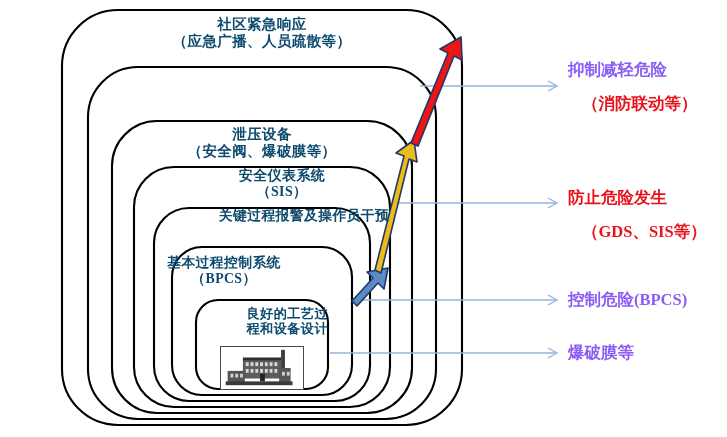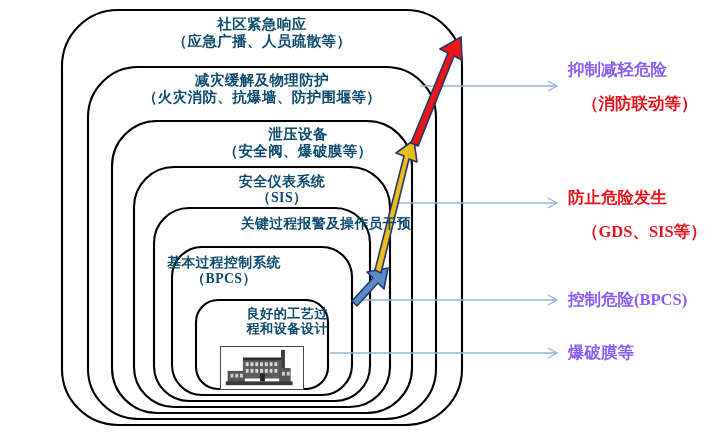--- a/index.html
+++ b/index.html
@@ -115,36 +115,32 @@
     <g>
       <path d="M 411 143 L 448 53 L 440 49 L 461 37 L 462 60 L 454 56 L 418 146 Z" fill="#f01414" stroke="#23396b" stroke-width="1.7" stroke-linejoin="round"></path>
     </g>
   </svg>
 
   <div class="layer-caption" style="left:62px; top:16px; width:400px; font-size:14.5px;">
     <span>社区紧急响应</span>
     <span class="l2">（应急广播、人员疏散等）</span>
   </div>
 
-  <div class="layer-caption" style="left:62px; top:72px; width:400px; font-size:14.5px;">
-    <span>减灾缓解及物理防护</span>
-    <span class="l2">（火灾消防、抗爆墙、防护围堰等）</span>
-  </div>
-
-  <div class="layer-caption" style="left:62px; top:126px; width:400px; font-size:14.5px;margin-left:36px;">
+
+  <div class="layer-caption" style="left:62px; top:126px; width:400px; font-size:14.5px;">
     <span>泄压设备</span>
     <span class="l2">（安全阀、爆破膜等）</span>
   </div>
 
-  <div class="layer-caption" style="left:62px; top:174px; width:440px; font-size:14px;">
+  <div class="layer-caption" style="left:62px; top:168px; width:440px; font-size:14px;">
     <span>安全仪表系统</span>
     <span class="l2">（SIS）</span>
   </div>
 
-  <div class="layer-caption" style="left:62px; top:216px; width:484px; font-size:13.8px;padding-left:22px;">
+  <div class="layer-caption" style="left:62px; top:208px; width:484px; font-size:13.8px;">
     <span>关键过程报警及操作员干预</span>
   </div>
 
   <div class="layer-caption" style="left:62px; top:255px; width:324px; font-size:13.8px;">
     <span>基本过程控制系统</span>
     <span class="l2">（BPCS）</span>
   </div>
 
   <div class="layer-caption" style="left:196px; top:306px; width:132px; font-size:13.2px;text-align:right;">
     <span>良好的工艺过</span>

